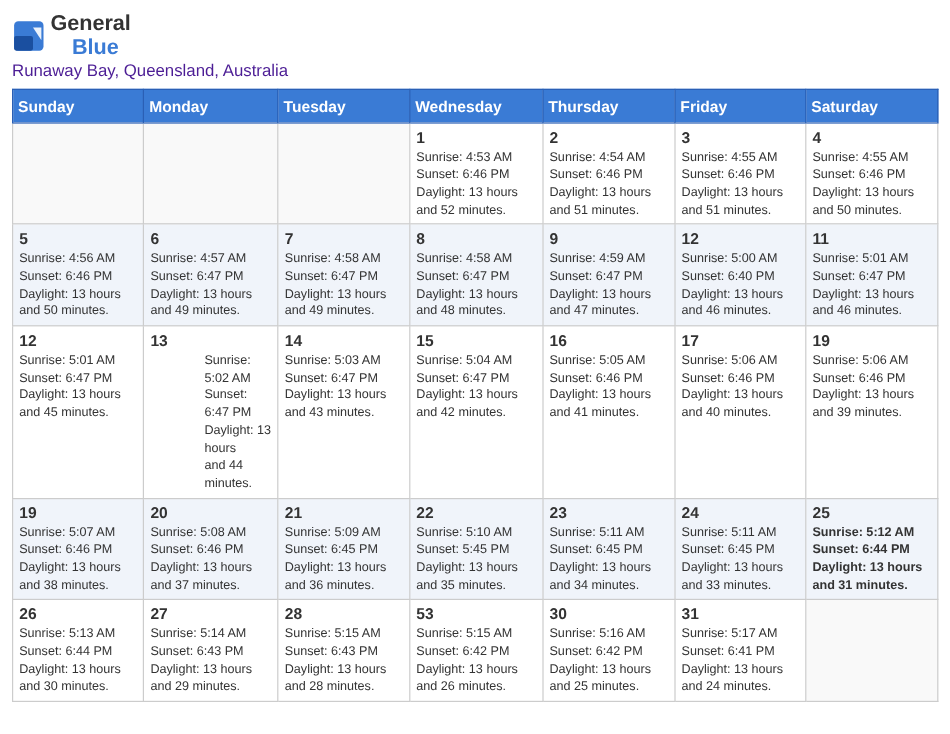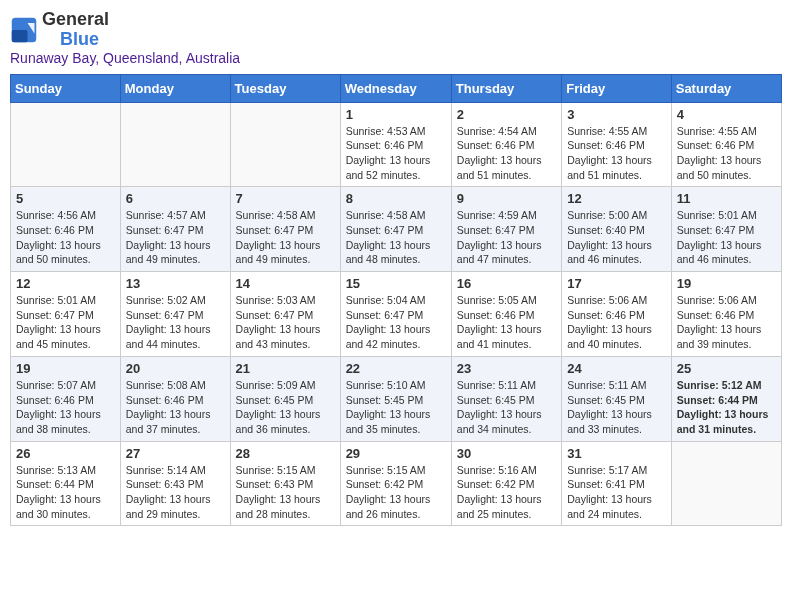--- a/index.html
+++ b/index.html
@@ -203,21 +203,21 @@
       <tr>
         <td>
           <div class="day-num">12</div>
           <div class="day-info" style="white-space: pre-line;">Sunrise: 5:01 AM
 Sunset: 6:47 PM
 Daylight: 13 hours
 and 45 minutes.</div>
         </td>
         <td>
           <div class="day-num">13</div>
-          <div class="day-info" style="white-space: pre-line;">Sunrise: 5:02 AM
+          <div class="day-info" style="white-space: pre-line; margin-left: 45px;">Sunrise: 5:02 AM
 Sunset: 6:47 PM
 Daylight: 13 hours
 and 44 minutes.</div>
         </td>
         <td>
           <div class="day-num">14</div>
           <div class="day-info" style="white-space: pre-line;">Sunrise: 5:03 AM
 Sunset: 6:47 PM
 Daylight: 13 hours
 and 43 minutes.</div>
@@ -318,21 +318,21 @@
 and 29 minutes.</div>
         </td>
         <td>
           <div class="day-num">28</div>
           <div class="day-info" style="white-space: pre-line;">Sunrise: 5:15 AM
 Sunset: 6:43 PM
 Daylight: 13 hours
 and 28 minutes.</div>
         </td>
         <td>
-          <div class="day-num">29</div>
+          <div class="day-num">53</div>
           <div class="day-info" style="white-space: pre-line;">Sunrise: 5:15 AM
 Sunset: 6:42 PM
 Daylight: 13 hours
 and 26 minutes.</div>
         </td>
         <td>
           <div class="day-num">30</div>
           <div class="day-info" style="white-space: pre-line;">Sunrise: 5:16 AM
 Sunset: 6:42 PM
 Daylight: 13 hours

